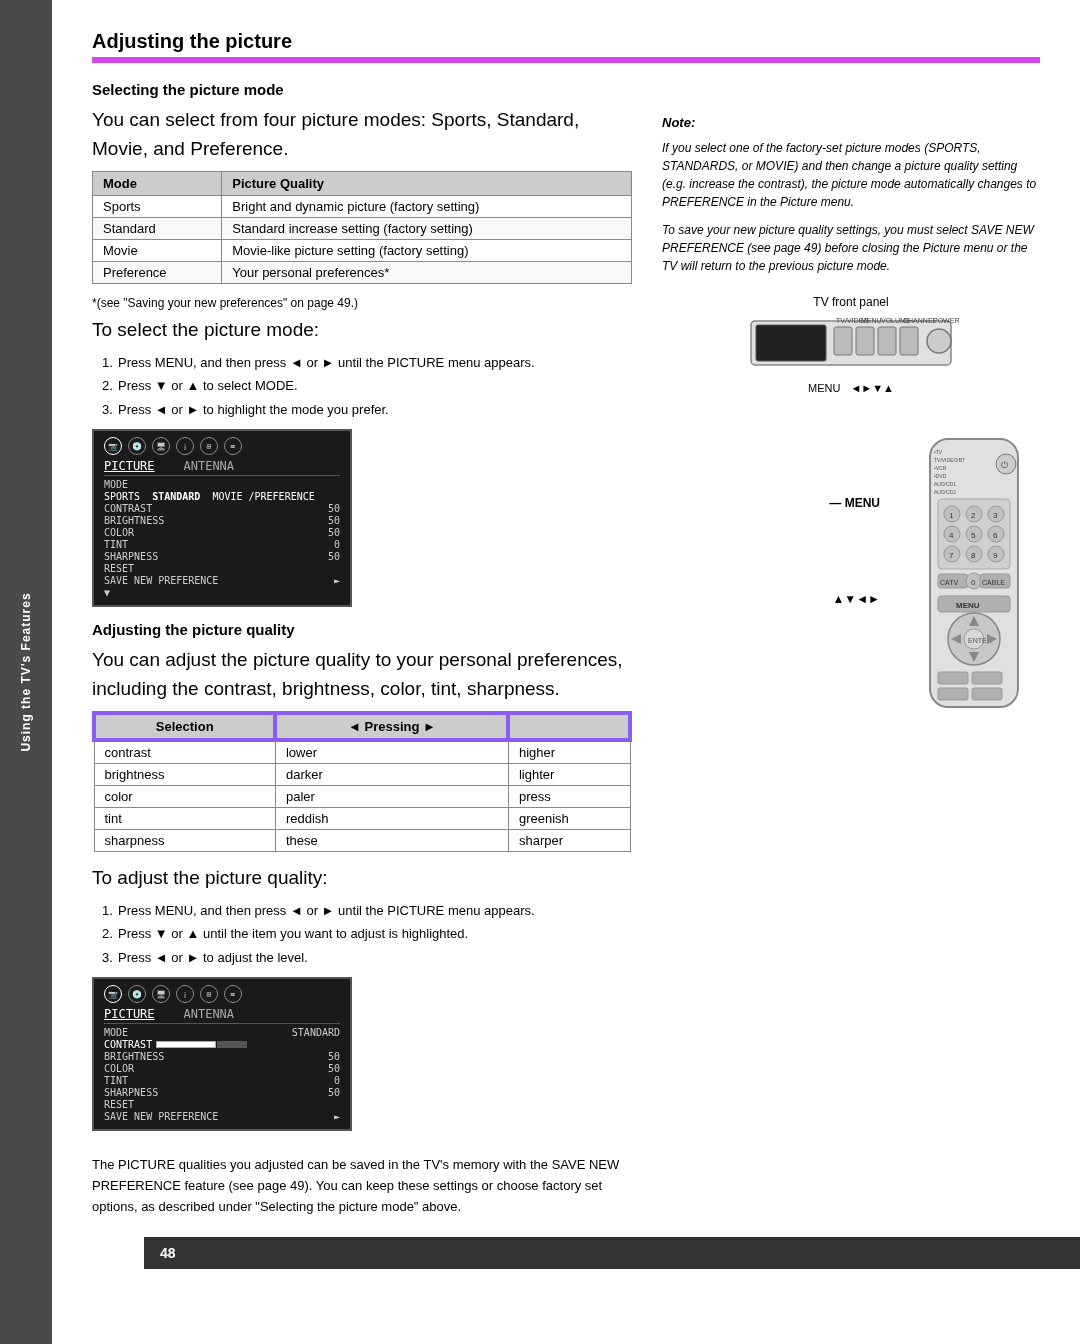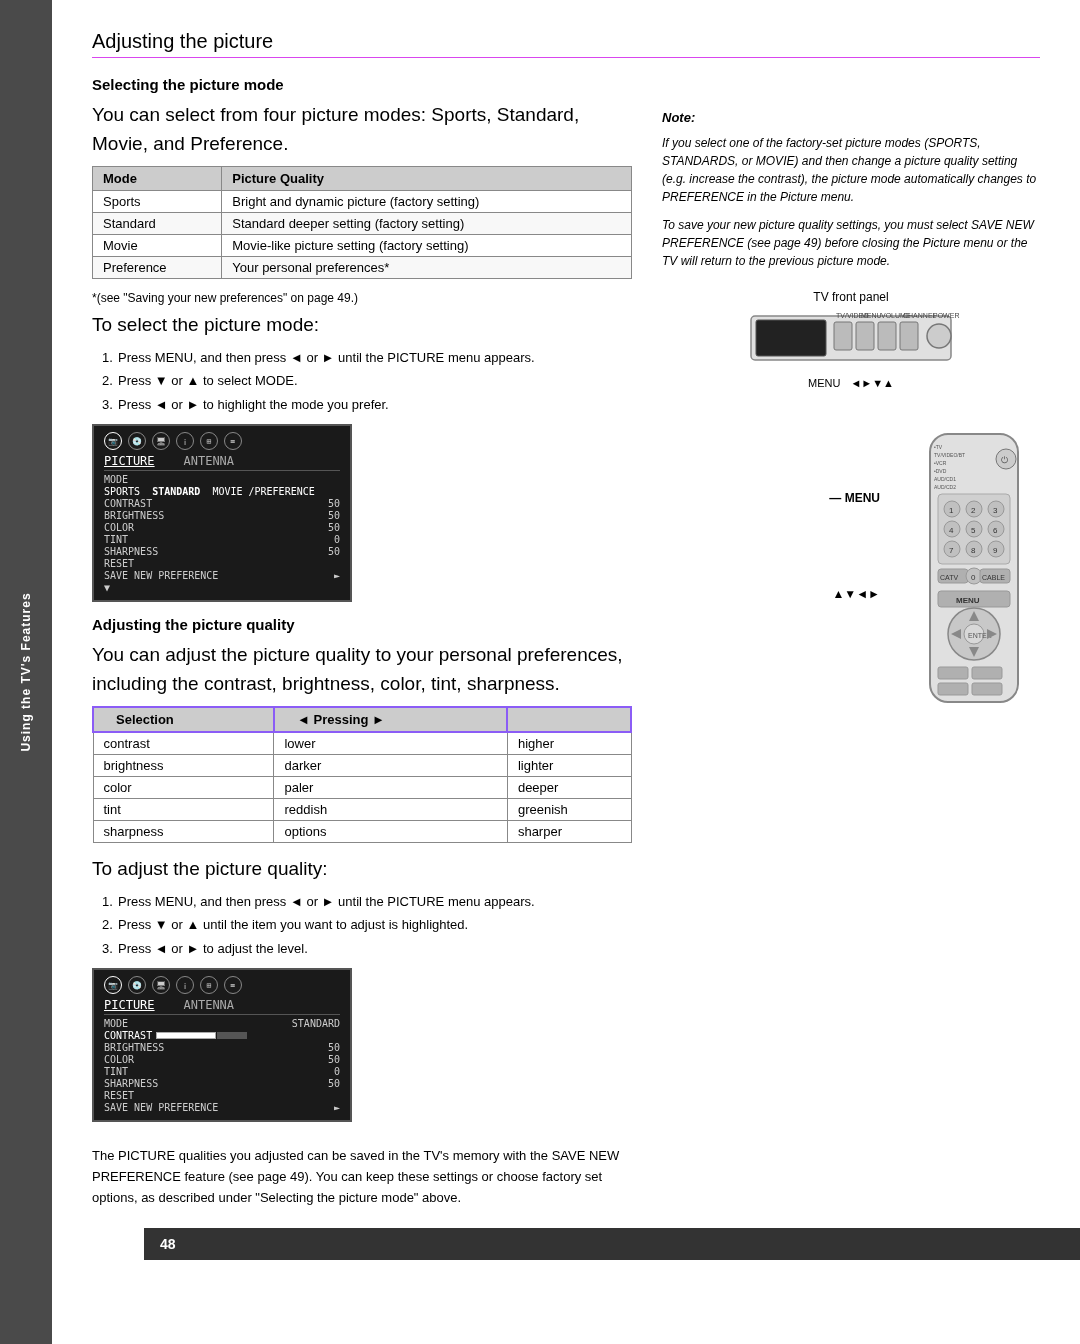--- a/index.html
+++ b/index.html
@@ -75,23 +75,23 @@
     }
 
     .right-col {
       flex: 1;
       padding-top: 0px;
     }
 
     
     .main-heading {
       font-size: 20px;
-      font-weight: normal;
+      font-weight: bold;
       margin-bottom: 18px;
-      border-bottom: 1px solid #d946ef;
+      border-bottom: 6px solid #d946ef;
       padding-bottom: 4px;
     }
 
     .section-heading {
       font-size: 15px;
       font-weight: bold;
       margin-bottom: 8px;
     }
 
     .body-text {
@@ -216,22 +216,22 @@
       margin: 8px 0 12px 0;
       width: 100%;
       border-collapse: collapse;
       font-size: 13px;
     }
 
     .quality-table th {
       background: #ccc;
       font-weight: bold;
       padding: 4px 22px;
-      border: 2px solid #8b5cf6;
-      text-align: left;
+      border: 4px solid #8b5cf6;
+      text-align: center;
     }
 
     .quality-table td {
       padding: 3px 10px;
       border: 1px solid #888;
     }
 
     
     .note-box {
       font-size: 12px;
@@ -331,21 +331,21 @@
               <th>Picture Quality</th>
             </tr>
           </thead>
           <tbody id="mode-table-body">
           <tr>
                 <td>Sports</td>
                 <td>Bright and dynamic picture (factory setting)</td>
               </tr>
               <tr>
                 <td>Standard</td>
-                <td>Standard deeper setting (factory setting)</td>
+                <td>Standard increase setting (factory setting)</td>
               </tr>
               <tr>
                 <td>Movie</td>
                 <td>Movie-like picture setting (factory setting)</td>
               </tr>
               <tr>
                 <td>Preference</td>
                 <td>Your personal preferences*</td>
               </tr>
             </tbody>
@@ -430,30 +430,30 @@
                 <td>higher</td>
               </tr>
               <tr>
                 <td>brightness</td>
                 <td>darker</td>
                 <td>lighter</td>
               </tr>
               <tr>
                 <td>color</td>
                 <td>paler</td>
-                <td>deeper</td>
+                <td>press</td>
               </tr>
               <tr>
                 <td>tint</td>
                 <td>reddish</td>
                 <td>greenish</td>
               </tr>
               <tr>
                 <td>sharpness</td>
-                <td>options</td>
+                <td>these</td>
                 <td>sharper</td>
               </tr>
             </tbody>
         </table>
 
         <p class="body-text">To adjust the picture quality:</p>
 
         <ol class="numbered-list" id="quality-steps-list">
         <li><span class="num">1.</span>Press MENU, and then press ◄ or ► until the PICTURE menu appears.</li>
             <li><span class="num">2.</span>Press ▼ or ▲ until the item you want to adjust is highlighted.</li>

